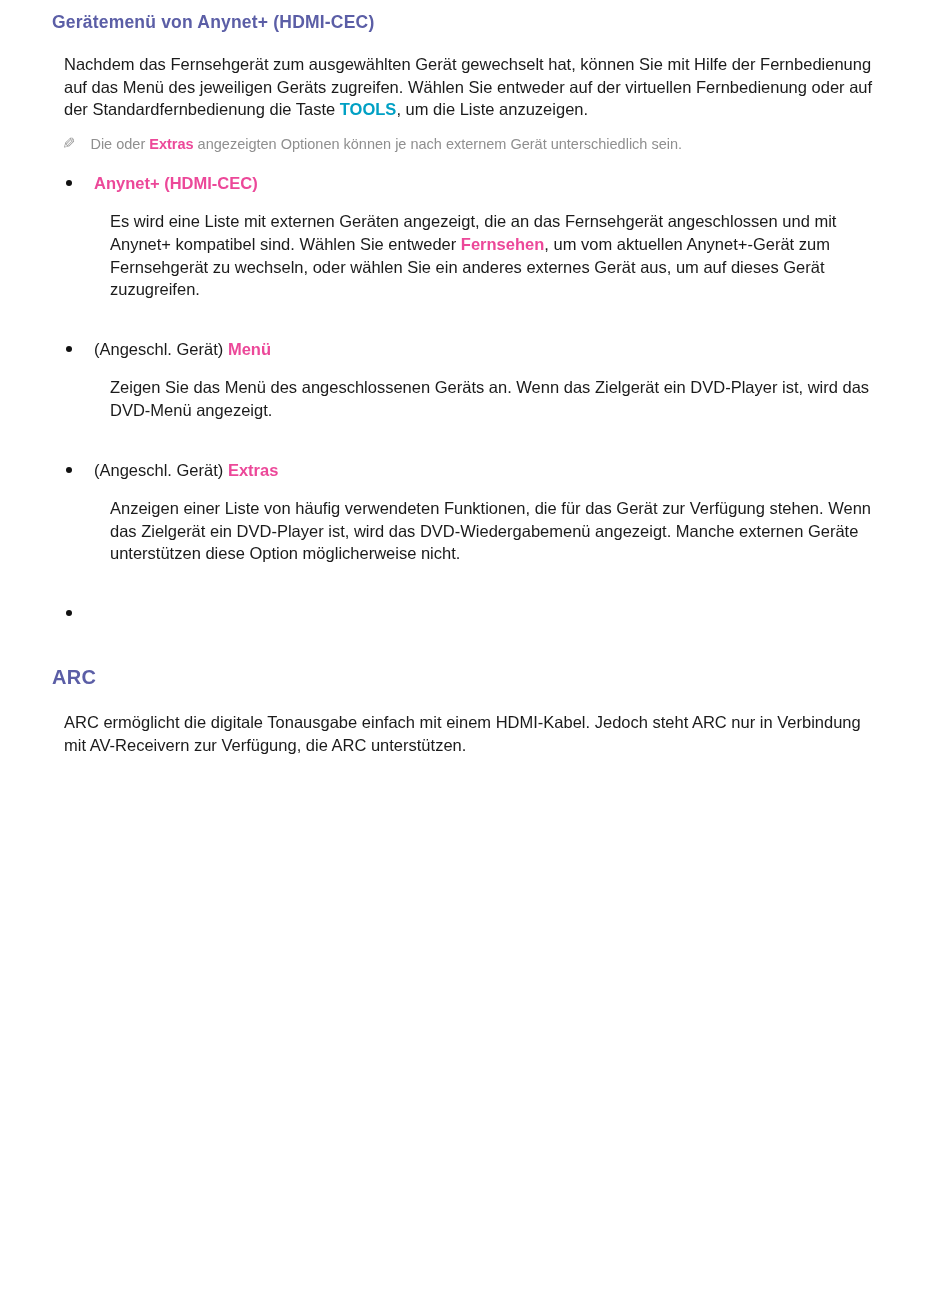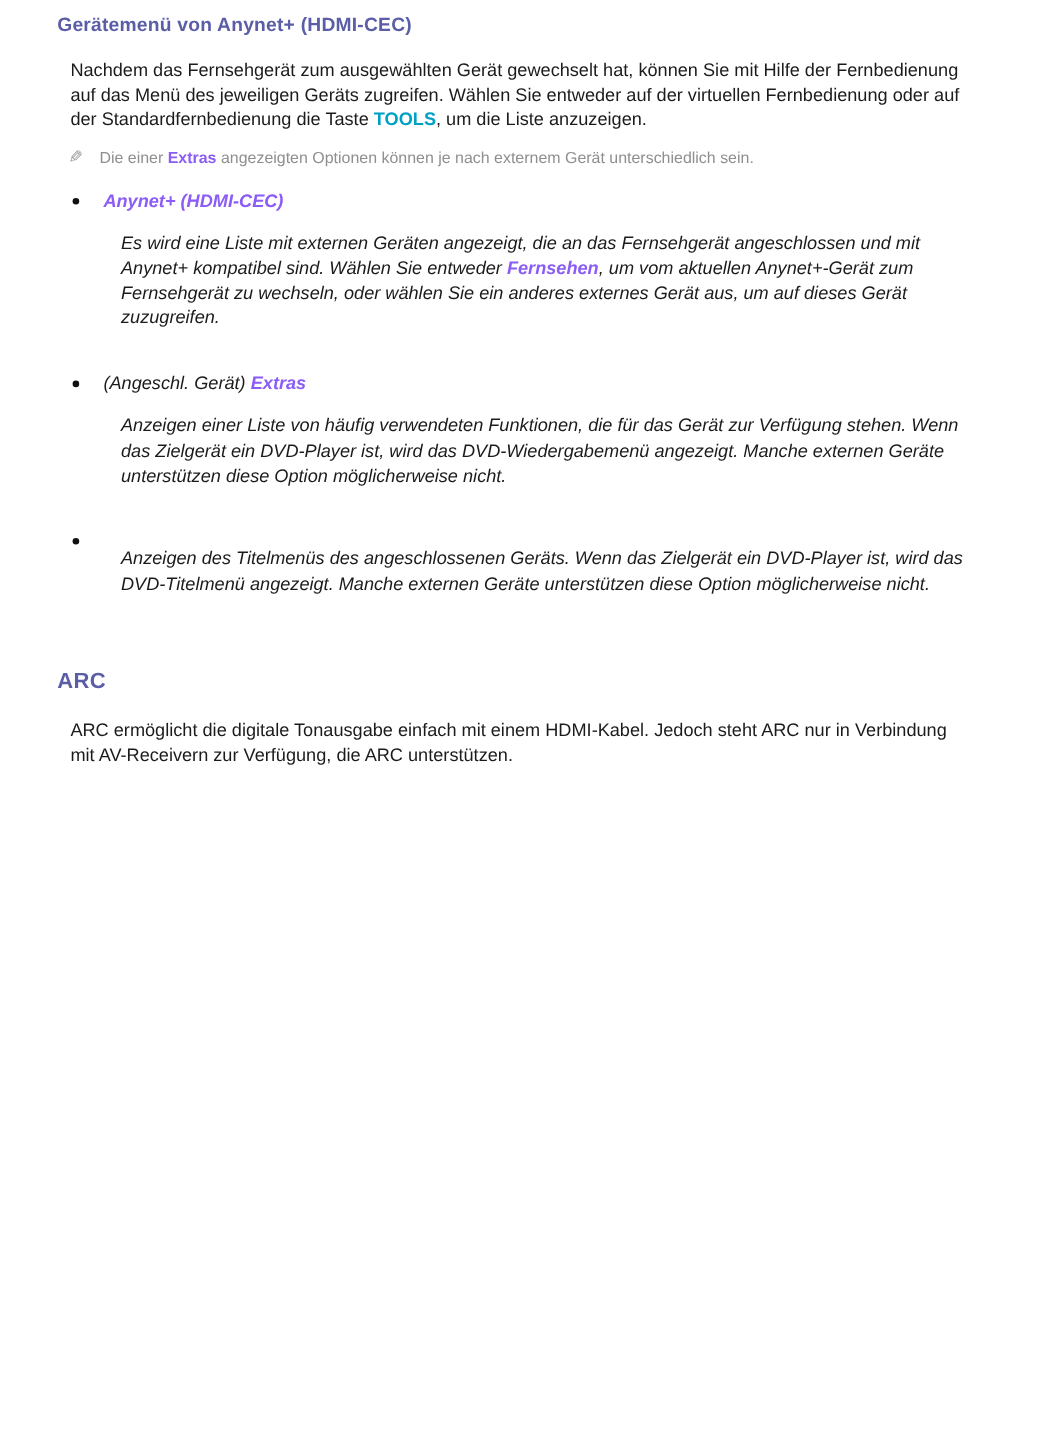--- a/index.html
+++ b/index.html
@@ -23,21 +23,21 @@
     margin: 4px 0 20px 0;
     letter-spacing: 0.2px;
   }
   p.body-text {
     font-size: 16.5px;
     line-height: 22.6px;
     margin: 12px;
     color: #1b1b1b;
   }
   .teal-bold { color: #00a0c4; font-weight: bold; }
-  .blue-bold { color: #8b5cf6; font-weight: bold; }
+  .blue-bold { color: #ec4899; font-weight: bold; }
 
   .note-row {
     display: flex;
     align-items: flex-start;
     margin: 14px 0 18px 0;
   }
   .note-icon {
     color: #9a9a9a;
     font-size: 16px;
     line-height: 18px;
@@ -55,21 +55,20 @@
 
   ul.bullet-list {
     list-style: none;
     margin: 0;
     padding: 0;
   }
   li.bullet {
     display: flex;
     align-items: flex-start;
     margin: 0 0 21px 0;
-    font-style: italic;
   }
   .dot {
     flex: 0 0 auto;
     width: 6px;
     height: 6px;
     border-radius: 50%;
     background: #111111;
     margin: 8px 22px 0 14px;
   }
   .bullet-content { flex: 1 1 auto; }
@@ -95,46 +94,52 @@
 <body>
 
 <div class="page">
 
   <h1 class="section-title">Gerätemenü von Anynet+ (HDMI-CEC)</h1>
 
   <p class="body-text"><span>Nachdem das Fernsehgerät zum ausgewählten Gerät gewechselt hat, können Sie mit Hilfe der Fernbedienung auf das Menü des jeweiligen Geräts zugreifen. Wählen Sie entweder auf der virtuellen Fernbedienung oder auf der Standardfernbedienung die Taste </span><span class="teal-bold">TOOLS</span><span>, um die Liste anzuzeigen.</span></p>
 
   <div class="note-row">
     <span class="note-icon">✎</span>
-    <p class="note-text"><span>Die einer </span><span class="blue-bold">Extras</span><span> angezeigten Optionen können je nach externem Gerät unterschiedlich sein.</span></p>
+    <p class="note-text"><span>Die oder </span><span class="blue-bold">Extras</span><span> angezeigten Optionen können je nach externem Gerät unterschiedlich sein.</span></p>
   </div>
 
   <ul class="bullet-list">
 
     <li class="bullet">
       <span class="dot"></span>
       <div class="bullet-content">
         <p class="bullet-label"><span></span><span class="blue-bold">Anynet+ (HDMI-CEC)</span></p>
         <p class="bullet-body"><span>Es wird eine Liste mit externen Geräten angezeigt, die an das Fernsehgerät angeschlossen und mit Anynet+ kompatibel sind. Wählen Sie entweder </span><span class="blue-bold">Fernsehen</span><span>, um vom aktuellen Anynet+-Gerät zum Fernsehgerät zu wechseln, oder wählen Sie ein anderes externes Gerät aus, um auf dieses Gerät zuzugreifen.</span></p>
       </div>
     </li>
 
+    <li class="bullet">
+      <span class="dot"></span>
+      <div class="bullet-content">
+        <p class="bullet-label"><span>(Angeschl. Gerät) </span><span class="blue-bold">Menü</span></p>
+        <p class="bullet-body"><span>Zeigen Sie das Menü des angeschlossenen Geräts an. Wenn das Zielgerät ein DVD-Player ist, wird das DVD-Menü angezeigt.</span><span class="blue-bold"></span><span></span></p>
+      </div>
+    </li>
 
     <li class="bullet">
       <span class="dot"></span>
       <div class="bullet-content">
         <p class="bullet-label"><span>(Angeschl. Gerät) </span><span class="blue-bold">Extras</span></p>
         <p class="bullet-body"><span>Anzeigen einer Liste von häufig verwendeten Funktionen, die für das Gerät zur Verfügung stehen. Wenn das Zielgerät ein DVD-Player ist, wird das DVD-Wiedergabemenü angezeigt. Manche externen Geräte unterstützen diese Option möglicherweise nicht.</span><span class="blue-bold"></span><span></span></p>
       </div>
     </li>
 
     <li class="bullet">
       <span class="dot"></span>
       <div class="bullet-content">
-        <p class="bullet-body"><span>Anzeigen des Titelmenüs des angeschlossenen Geräts. Wenn das Zielgerät ein DVD-Player ist, wird das DVD-Titelmenü angezeigt. Manche externen Geräte unterstützen diese Option möglicherweise nicht.</span><span class="blue-bold"></span><span></span></p>
       </div>
     </li>
 
   </ul>
 
   <h1 class="arc-title">ARC</h1>
 
   <p class="body-text">ARC ermöglicht die digitale Tonausgabe einfach mit einem HDMI-Kabel. Jedoch steht ARC nur in Verbindung mit AV-Receivern zur Verfügung, die ARC unterstützen.</p>
 
 </div>

